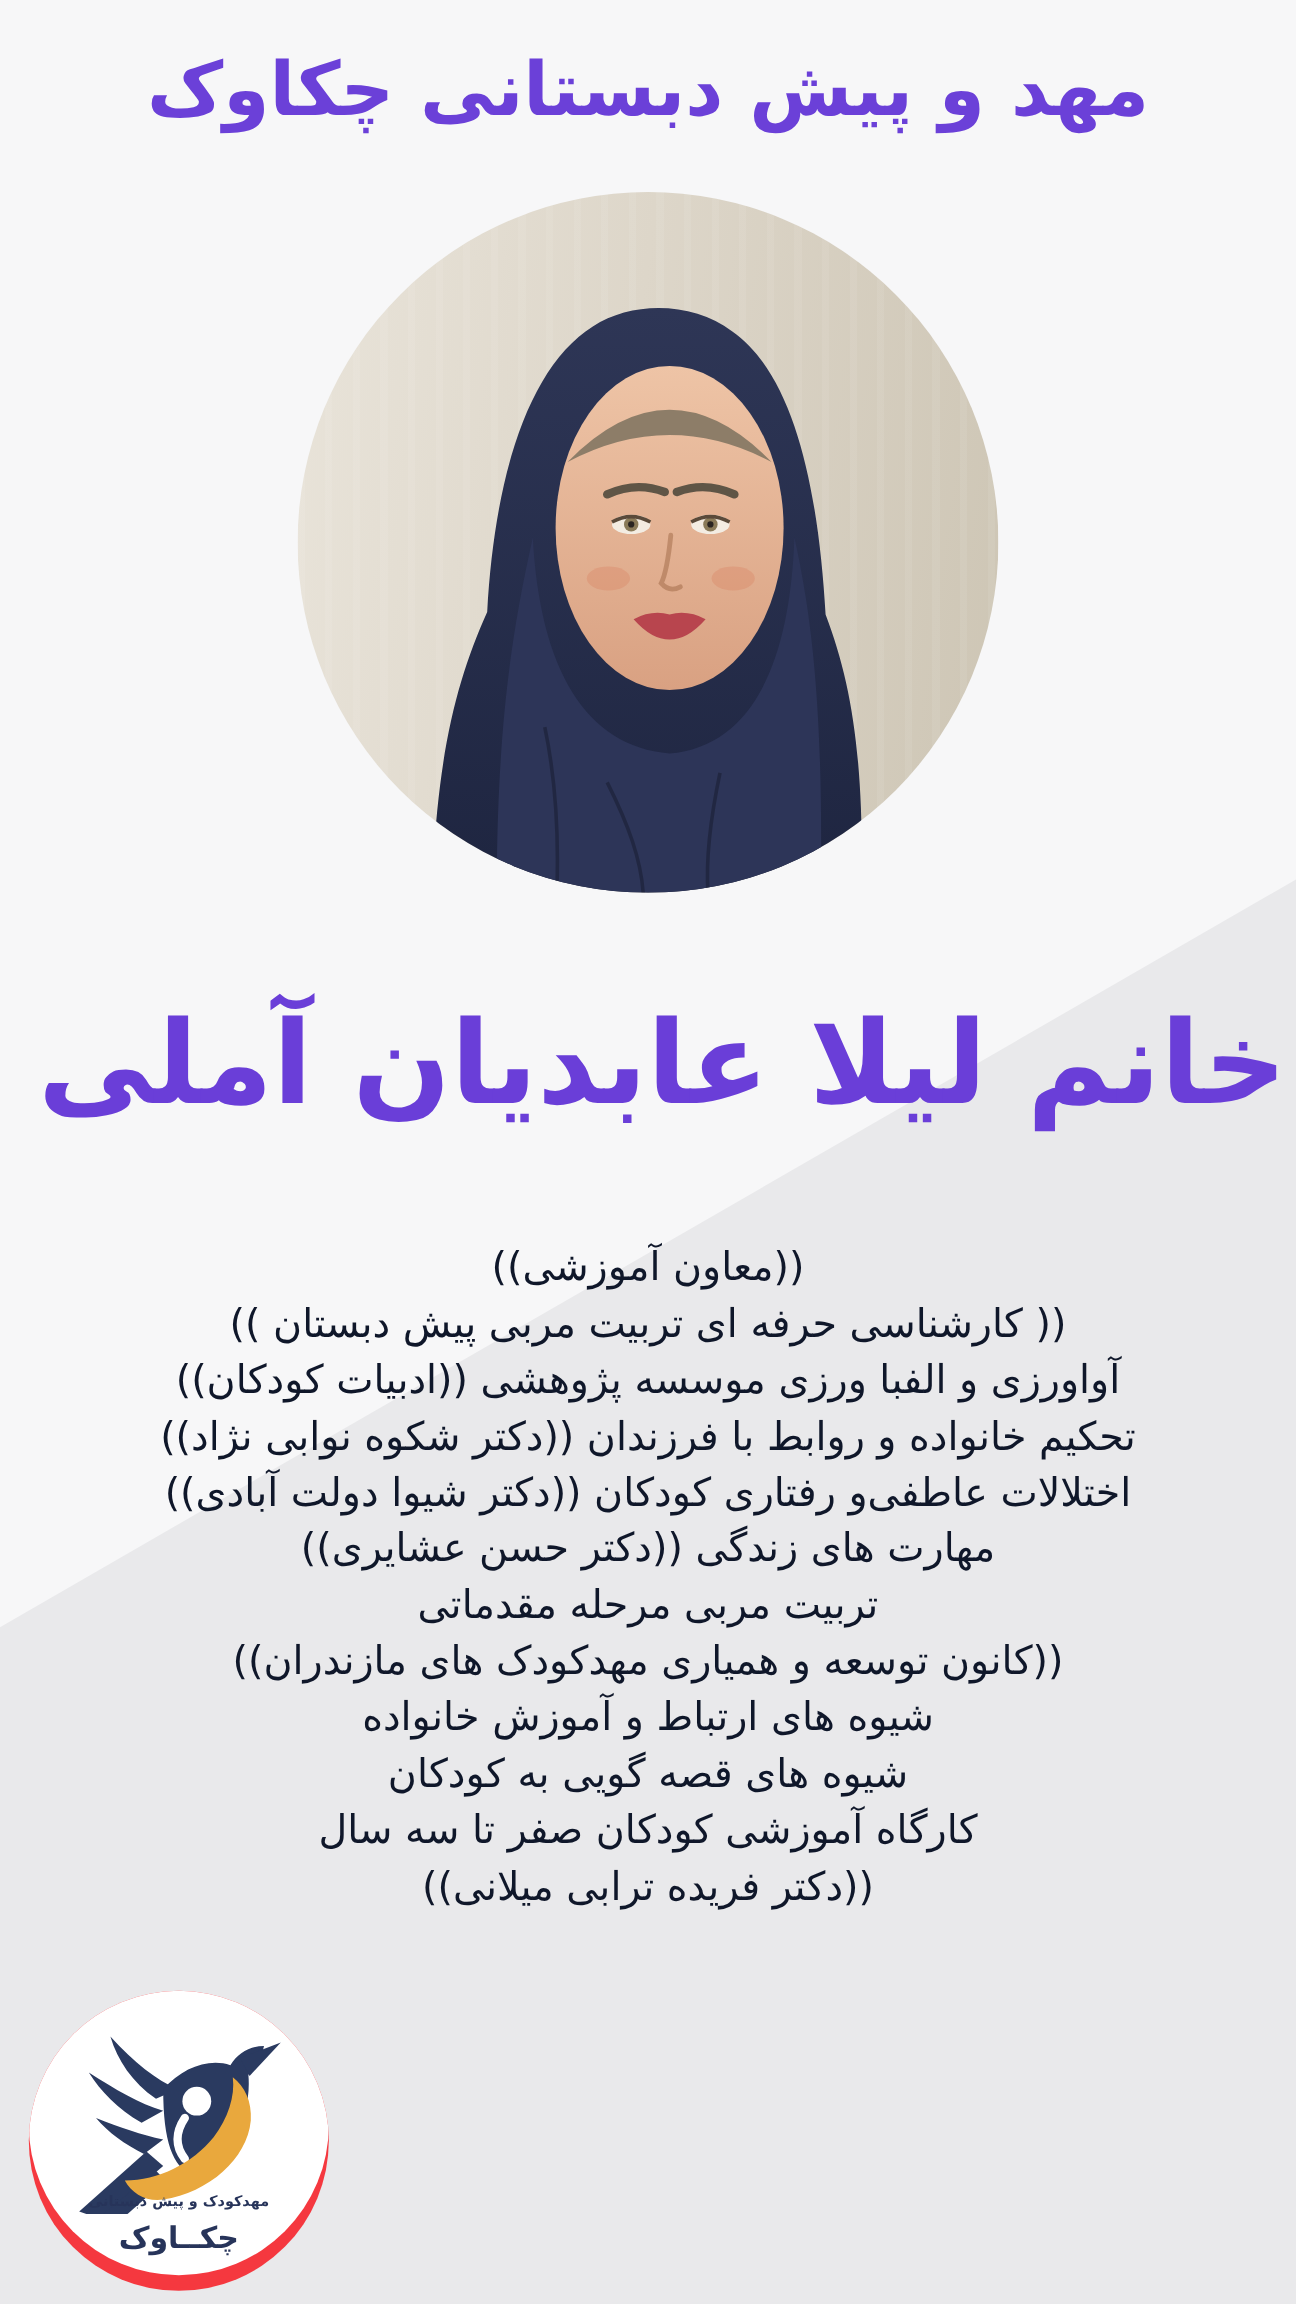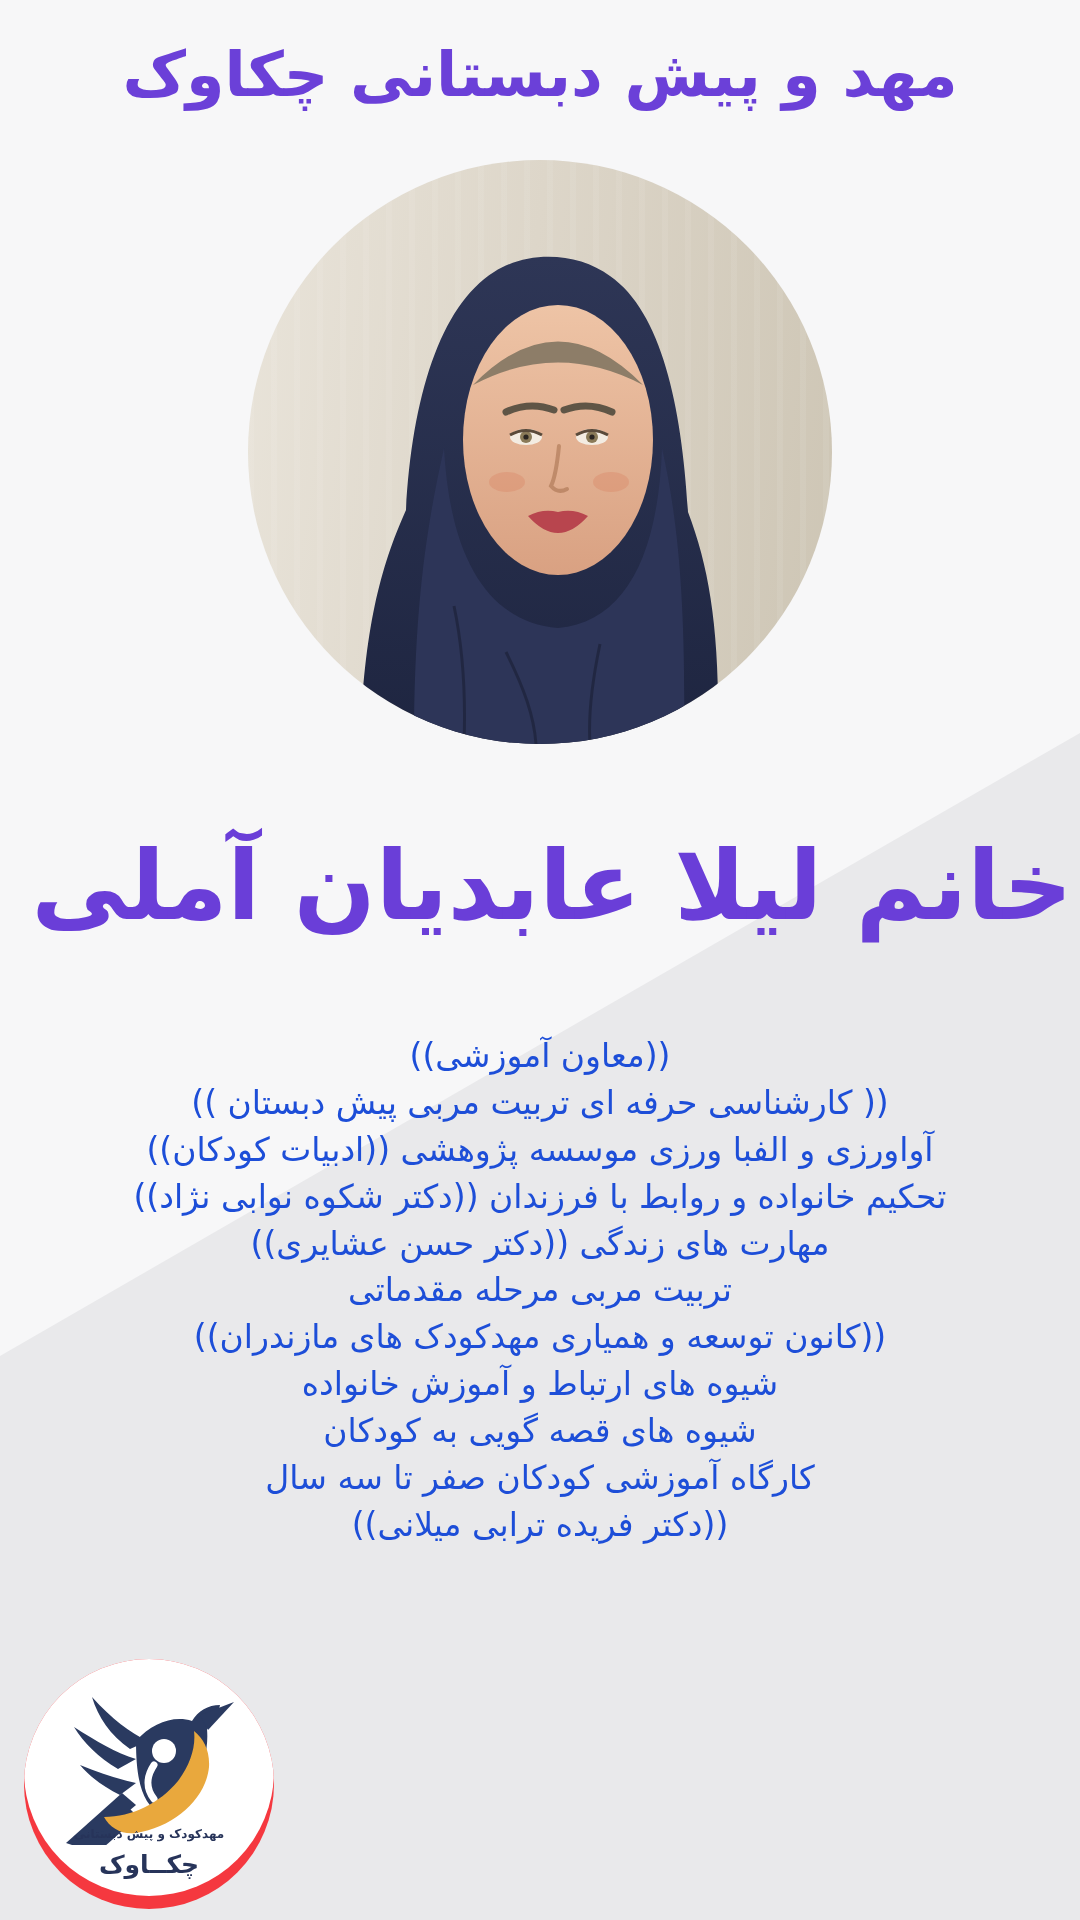--- a/index.html
+++ b/index.html
@@ -26,21 +26,21 @@
       linear-gradient(98deg,#e9e4da 0%,#ddd6c9 45%,#cdc5b4 100%);
   }
   .photo svg{position:absolute;left:0;top:0;width:584px;height:584px;}
   .name{
     position:absolute;left:12px;top:800px;width:1080px;text-align:center;
     direction:rtl;font-size:96px;line-height:150px;font-weight:bold;
     color:#6a3ed8;
   }
   .credentials{
     position:absolute;left:0;top:1022px;width:1080px;text-align:center;
-    direction:rtl;color:#1d4ed8;font-size:33px;
+    direction:rtl;color:#0f172a;font-size:33px;
   }
   .credentials .line{height:46.9px;line-height:46.9px;}
   
   .logo{
     position:absolute;left:24px;top:1648px;width:250px;height:250px;
     border-radius:50%;overflow:hidden;background:#f5383f;
   }
   .logo-white{
     position:absolute;left:0px;top:-13px;width:250px;height:250px;
     border-radius:50%;background:#ffffff;
@@ -124,20 +124,21 @@
     </svg>
   </div>
 
   <div class="name">خانم لیلا عابدیان آملی</div>
 
   <div class="credentials">
     <div class="line">((معاون آموزشی))</div>
     <div class="line">(( کارشناسی حرفه ای تربیت مربی پیش دبستان ))</div>
     <div class="line">آواورزی و الفبا ورزی موسسه پژوهشی ((ادبیات کودکان))</div>
     <div class="line">تحکیم خانواده و روابط با فرزندان ((دکتر شکوه نوابی نژاد))</div>
+    <div class="line">اختلالات عاطفی‌و رفتاری کودکان ((دکتر شیوا دولت آبادی))</div>
     <div class="line">مهارت های زندگی ((دکتر حسن عشایری))</div>
     <div class="line">تربیت مربی مرحله مقدماتی</div>
     <div class="line">((کانون توسعه و همیاری مهدکودک های مازندران))</div>
     <div class="line">شیوه های ارتباط و آموزش خانواده</div>
     <div class="line">شیوه های قصه گویی به کودکان</div>
     <div class="line">کارگاه آموزشی کودکان صفر تا سه سال</div>
     <div class="line">((دکتر فریده ترابی میلانی))</div>
   </div>
 
   <div class="logo">

